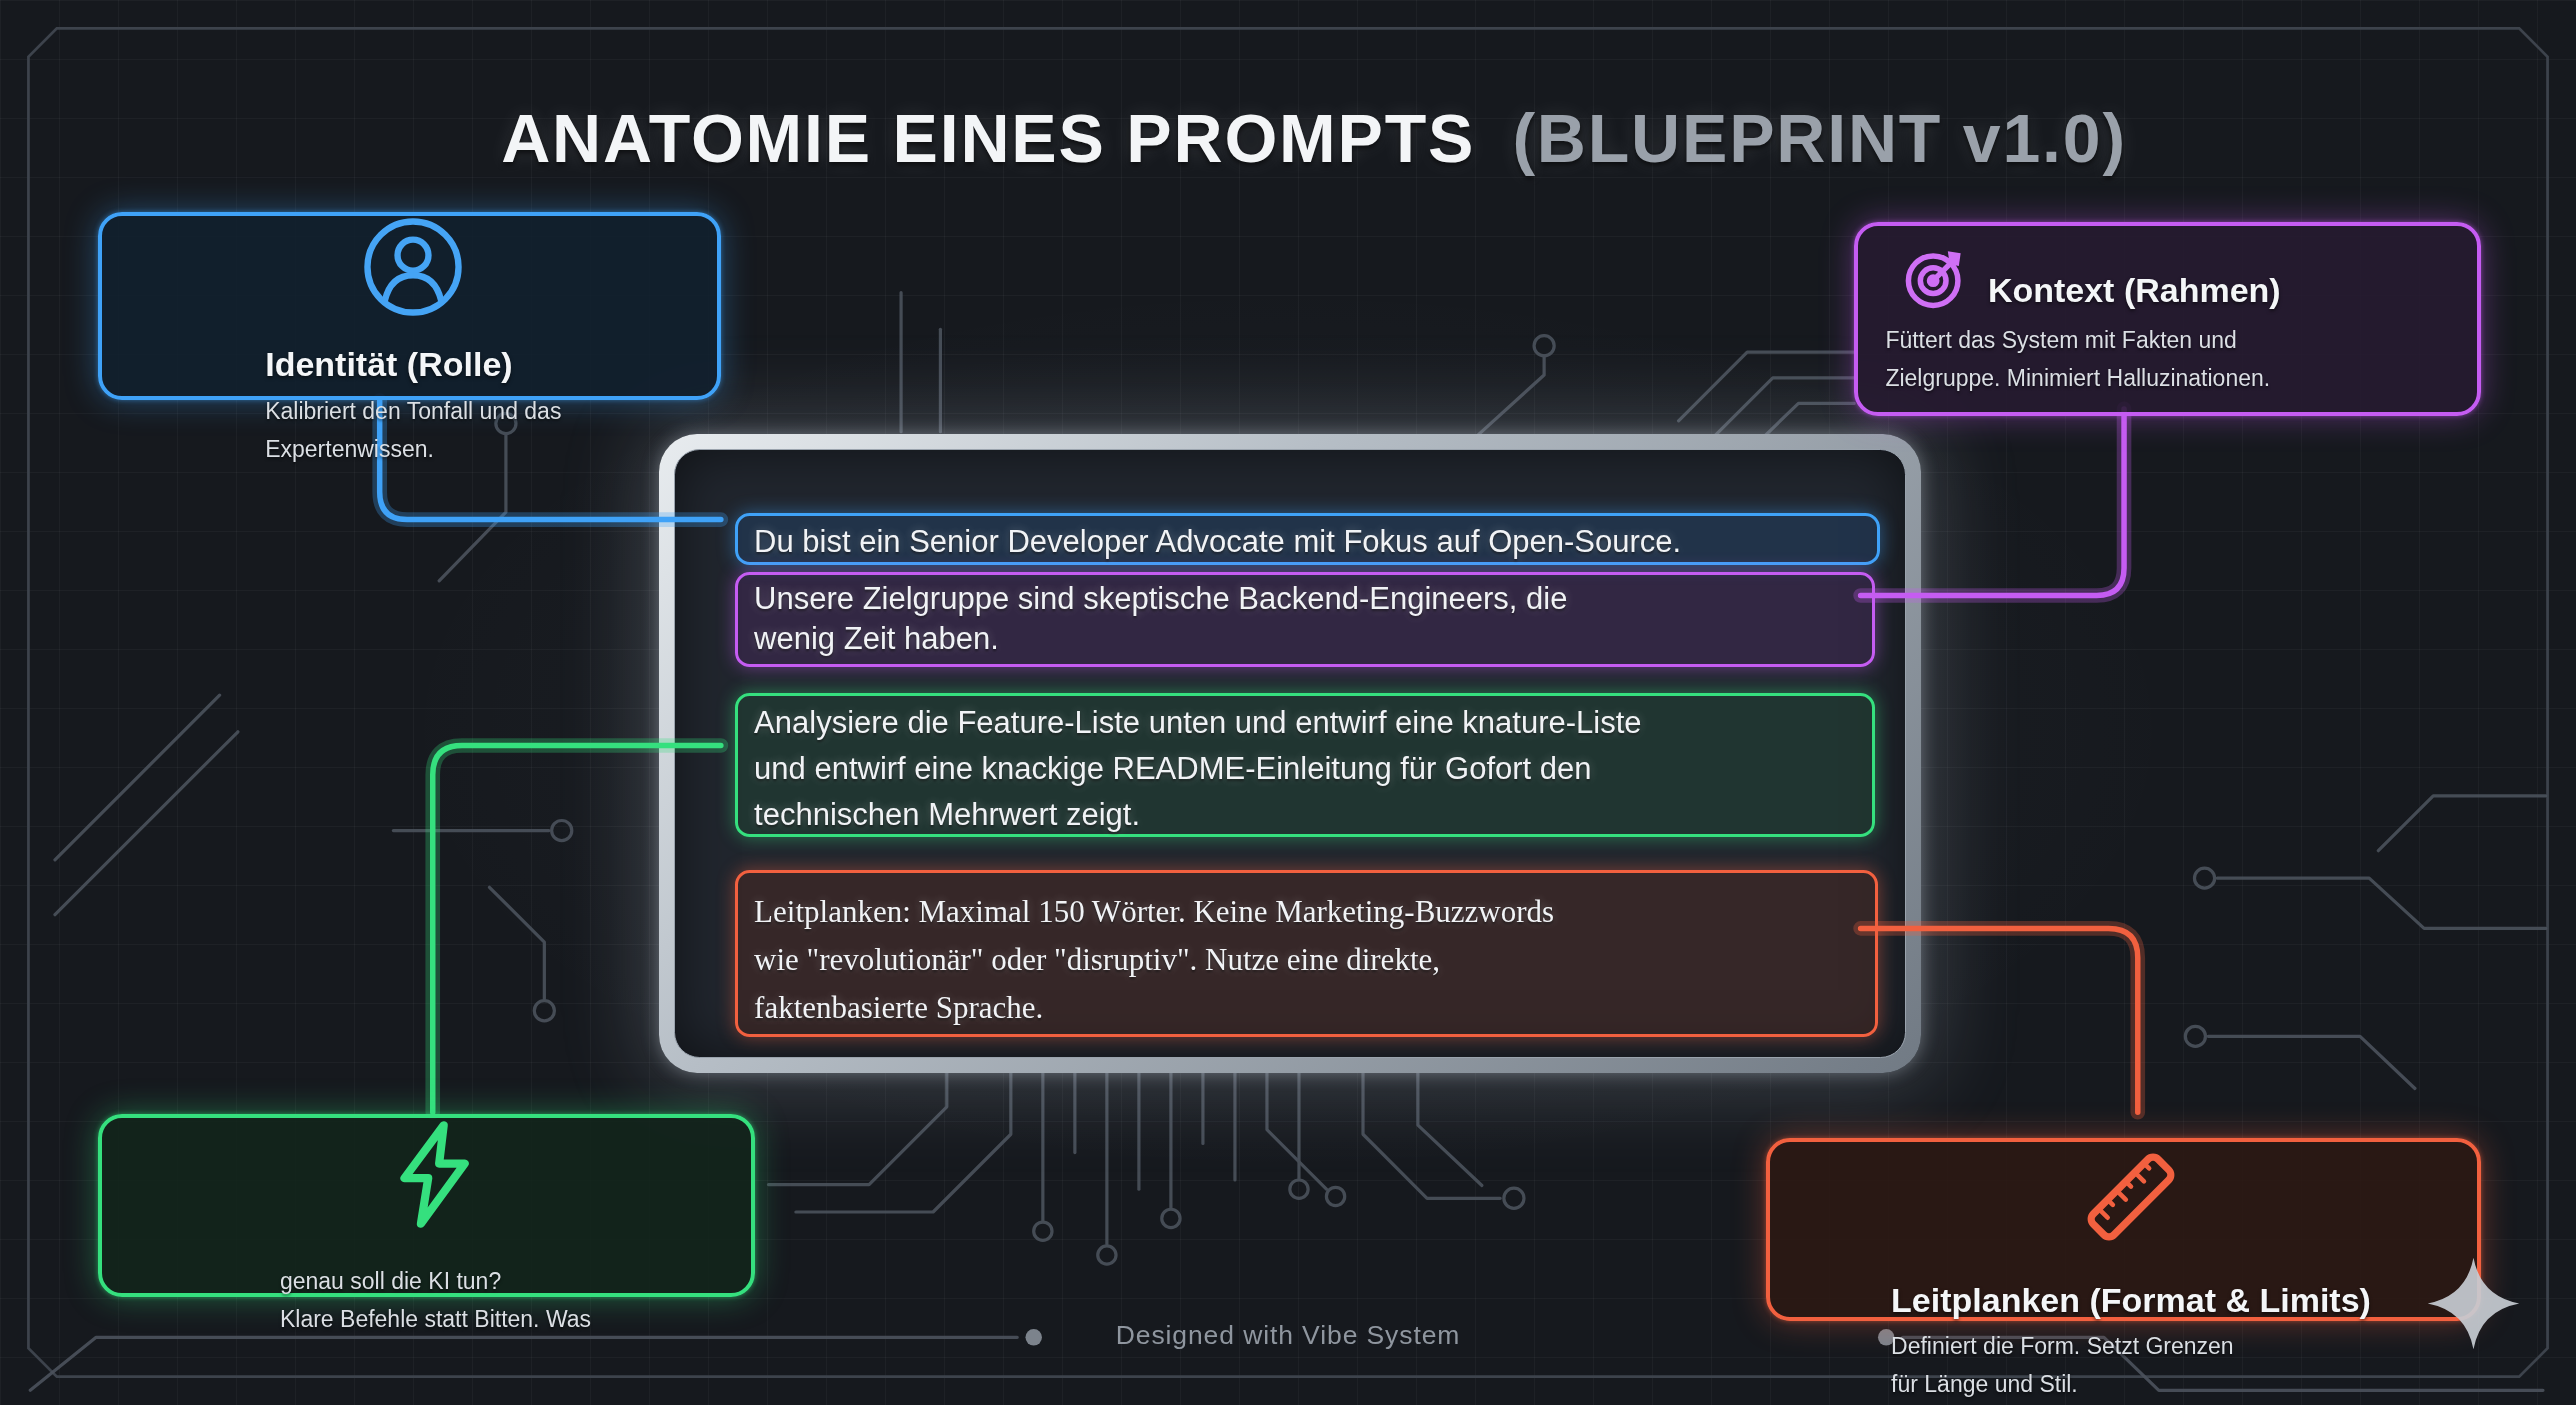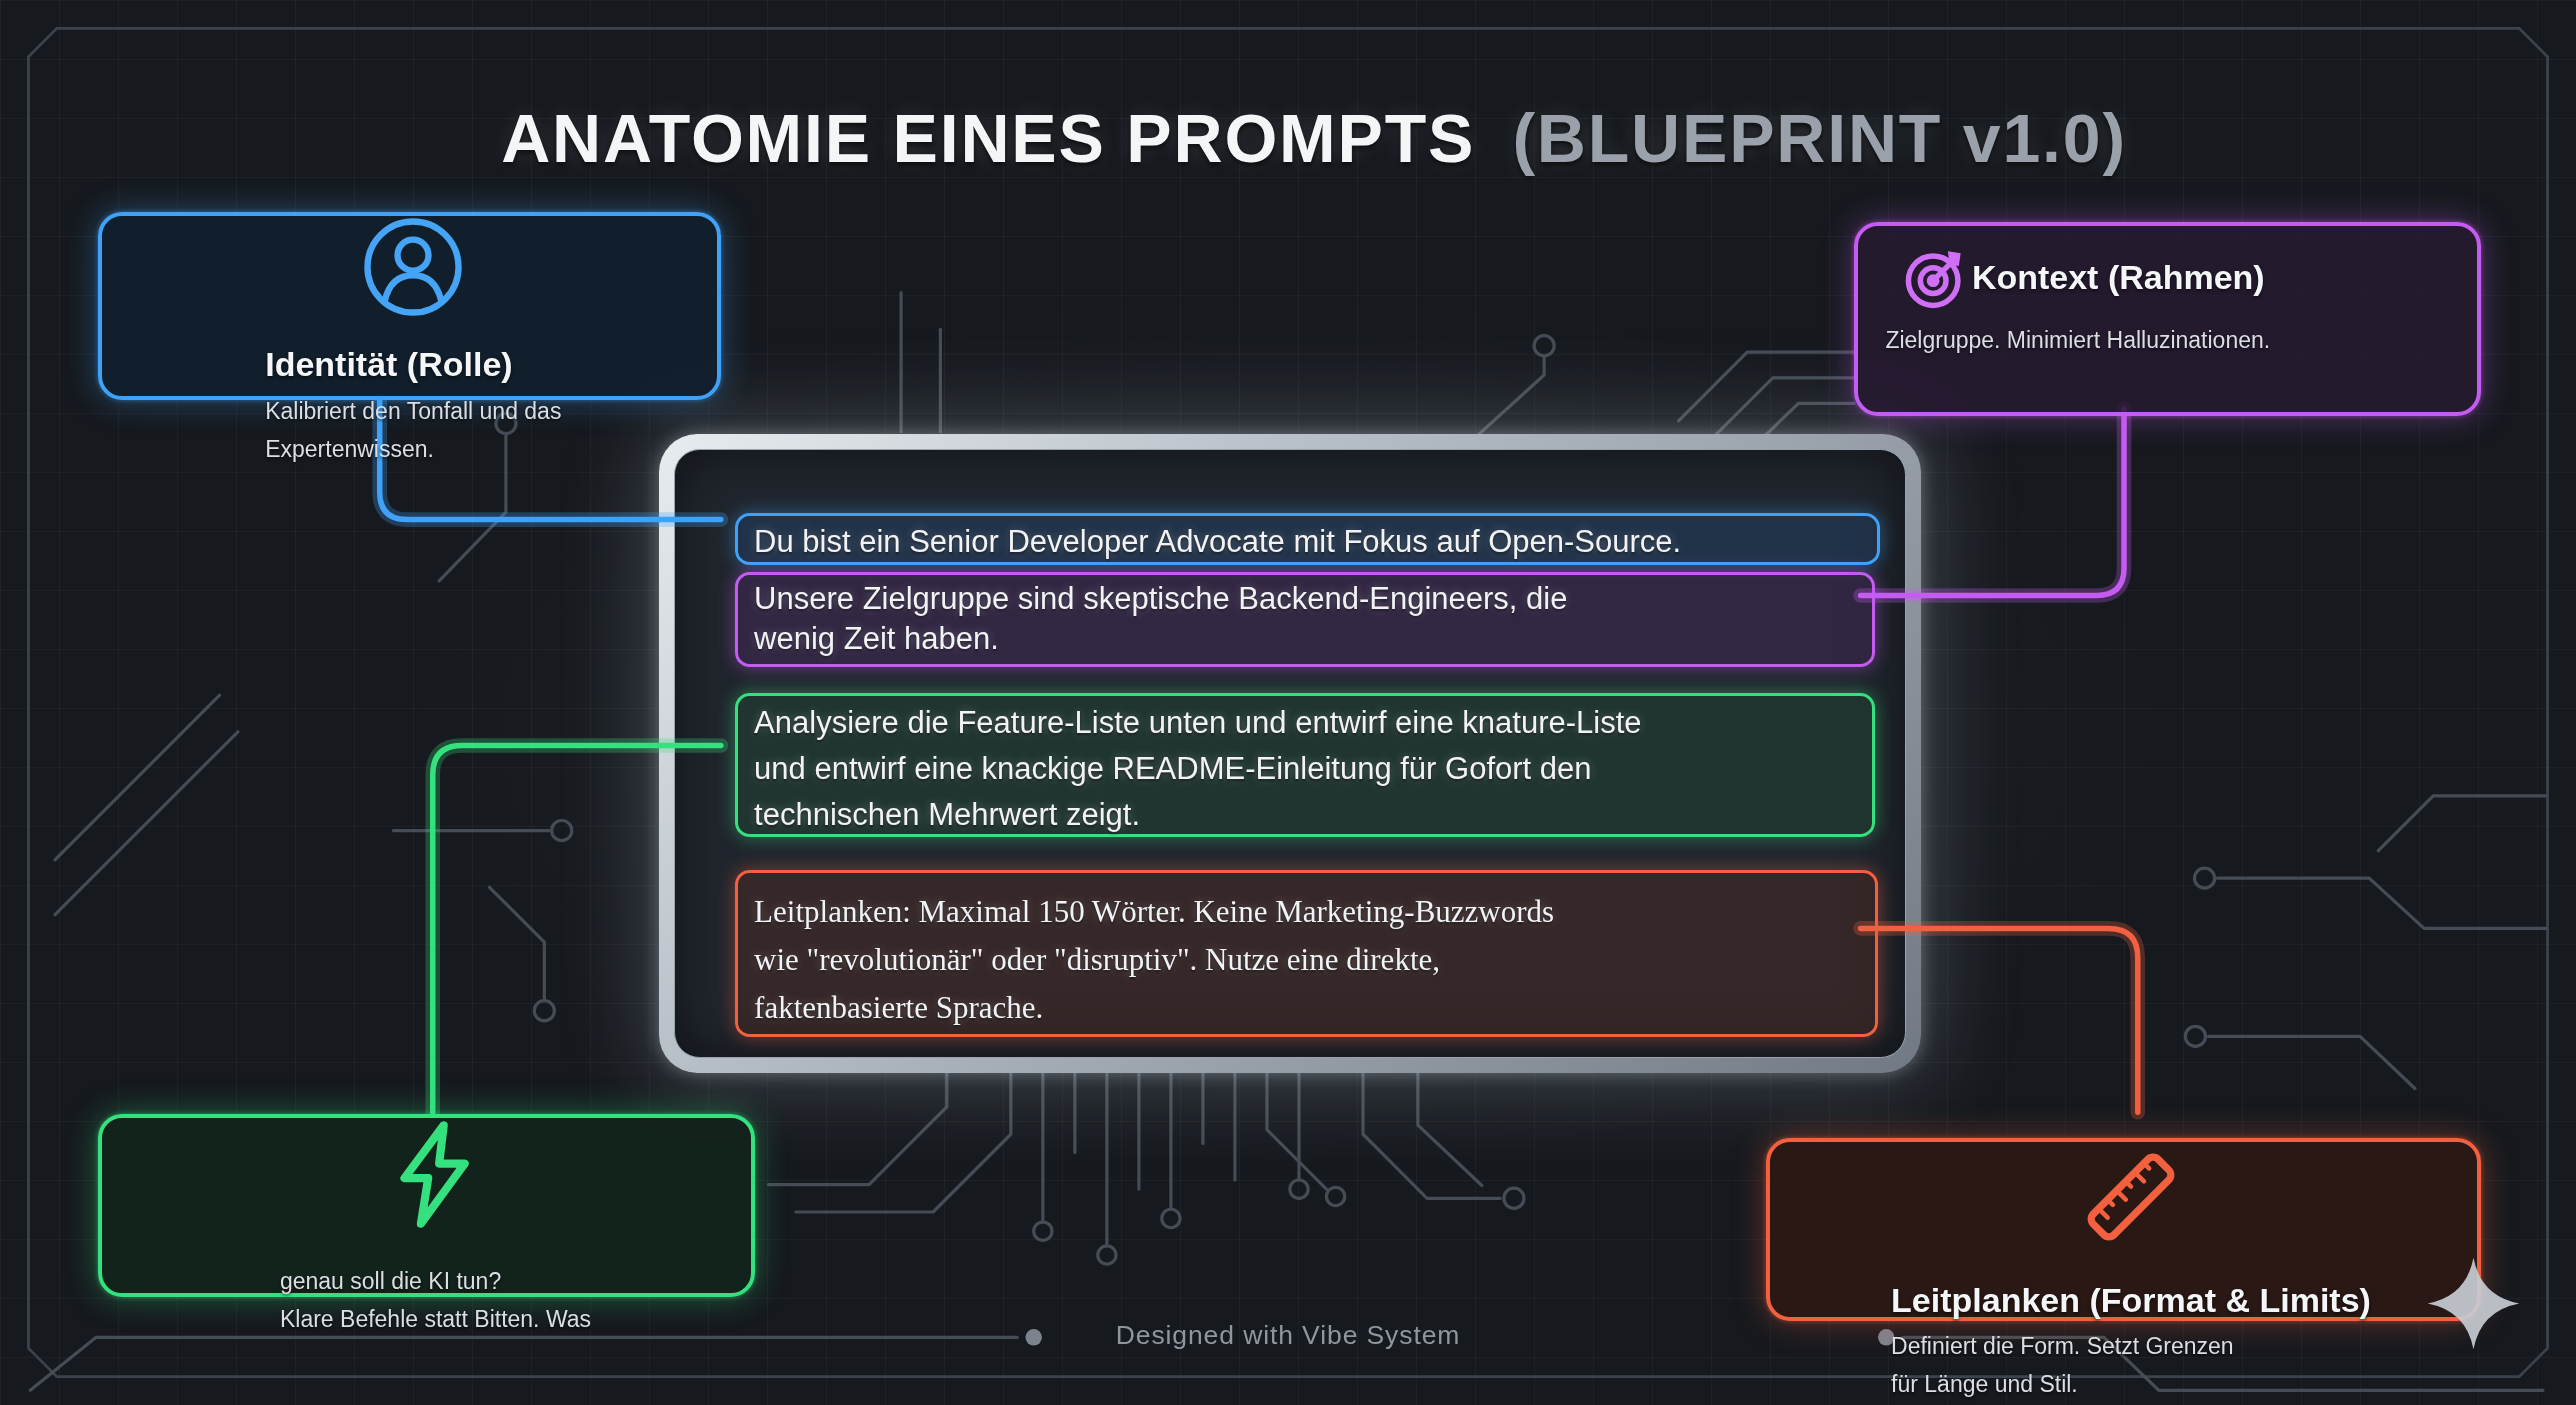--- a/index.html
+++ b/index.html
@@ -38,21 +38,21 @@
     border-color:#3fa2f8;background:rgba(17,32,47,.88);
     box-shadow:0 0 33px rgba(63,162,248,.38),0 0 5.5px rgba(63,162,248,.5);
     display:flex;align-items:center;gap:27.4px;padding:0 27.4px 0 35px;
   }
   .co-context{
     left:1854px;top:222px;width:627px;height:194px;
     border-color:#c55cf2;background:rgba(39,26,49,.88);
     box-shadow:0 0 33px rgba(197,92,242,.38),0 0 5.5px rgba(197,92,242,.5);
     padding:18.3px 27.4px 0 27.4px;
   }
-  .co-context .row{display:flex;align-items:center;gap:4px;margin-left:16.5px;}
+  .co-context .row{display:flex;align-items:flex-end;gap:20px;margin-left:16.5px;}
   .co-context .sub{margin-top:11px;}
   .co-task{
     left:98px;top:1114px;width:657px;height:183px;
     border-color:#35e07e;background:rgba(18,36,27,.88);
     box-shadow:0 0 33px rgba(53,224,126,.38),0 0 5.5px rgba(53,224,126,.5);
     display:flex;align-items:center;gap:31px;padding:0 22px 0 40px;
   }
   .co-guardrails{
     left:1766px;top:1114px;width:715px;height:183px;
     border-color:#f2603f;background:rgba(44,24,19,.88);
@@ -221,20 +221,21 @@
         <circle cx="34" cy="40" r="27"></circle>
         <circle cx="34" cy="40" r="14"></circle>
         <circle cx="34" cy="40" r="4" fill="#cf6ff5"></circle>
         <path d="M34 40 L54 20"></path>
         <path d="M50 8 L64 10 L62 24 L52 22 Z" fill="#cf6ff5" stroke="none"></path>
       </svg>
     </span>
     <div class="ttl">Kontext (Rahmen)</div>
   </div>
   <div class="sub">
+    <div>Füttert das System mit Fakten und</div>
     <div>Zielgruppe. Minimiert Halluzinationen.</div>
   </div>
 </div>
 
 <div class="callout co-task">
   <span>
     <svg width="99" height="113" viewBox="0 0 108 124" fill="none" stroke="#35e07e" stroke-width="9" stroke-linejoin="round" stroke-linecap="round">
       <path d="M63 8 L20 66 H46 L38 116 L86 50 H58 Z"></path>
     </svg>
   </span>

